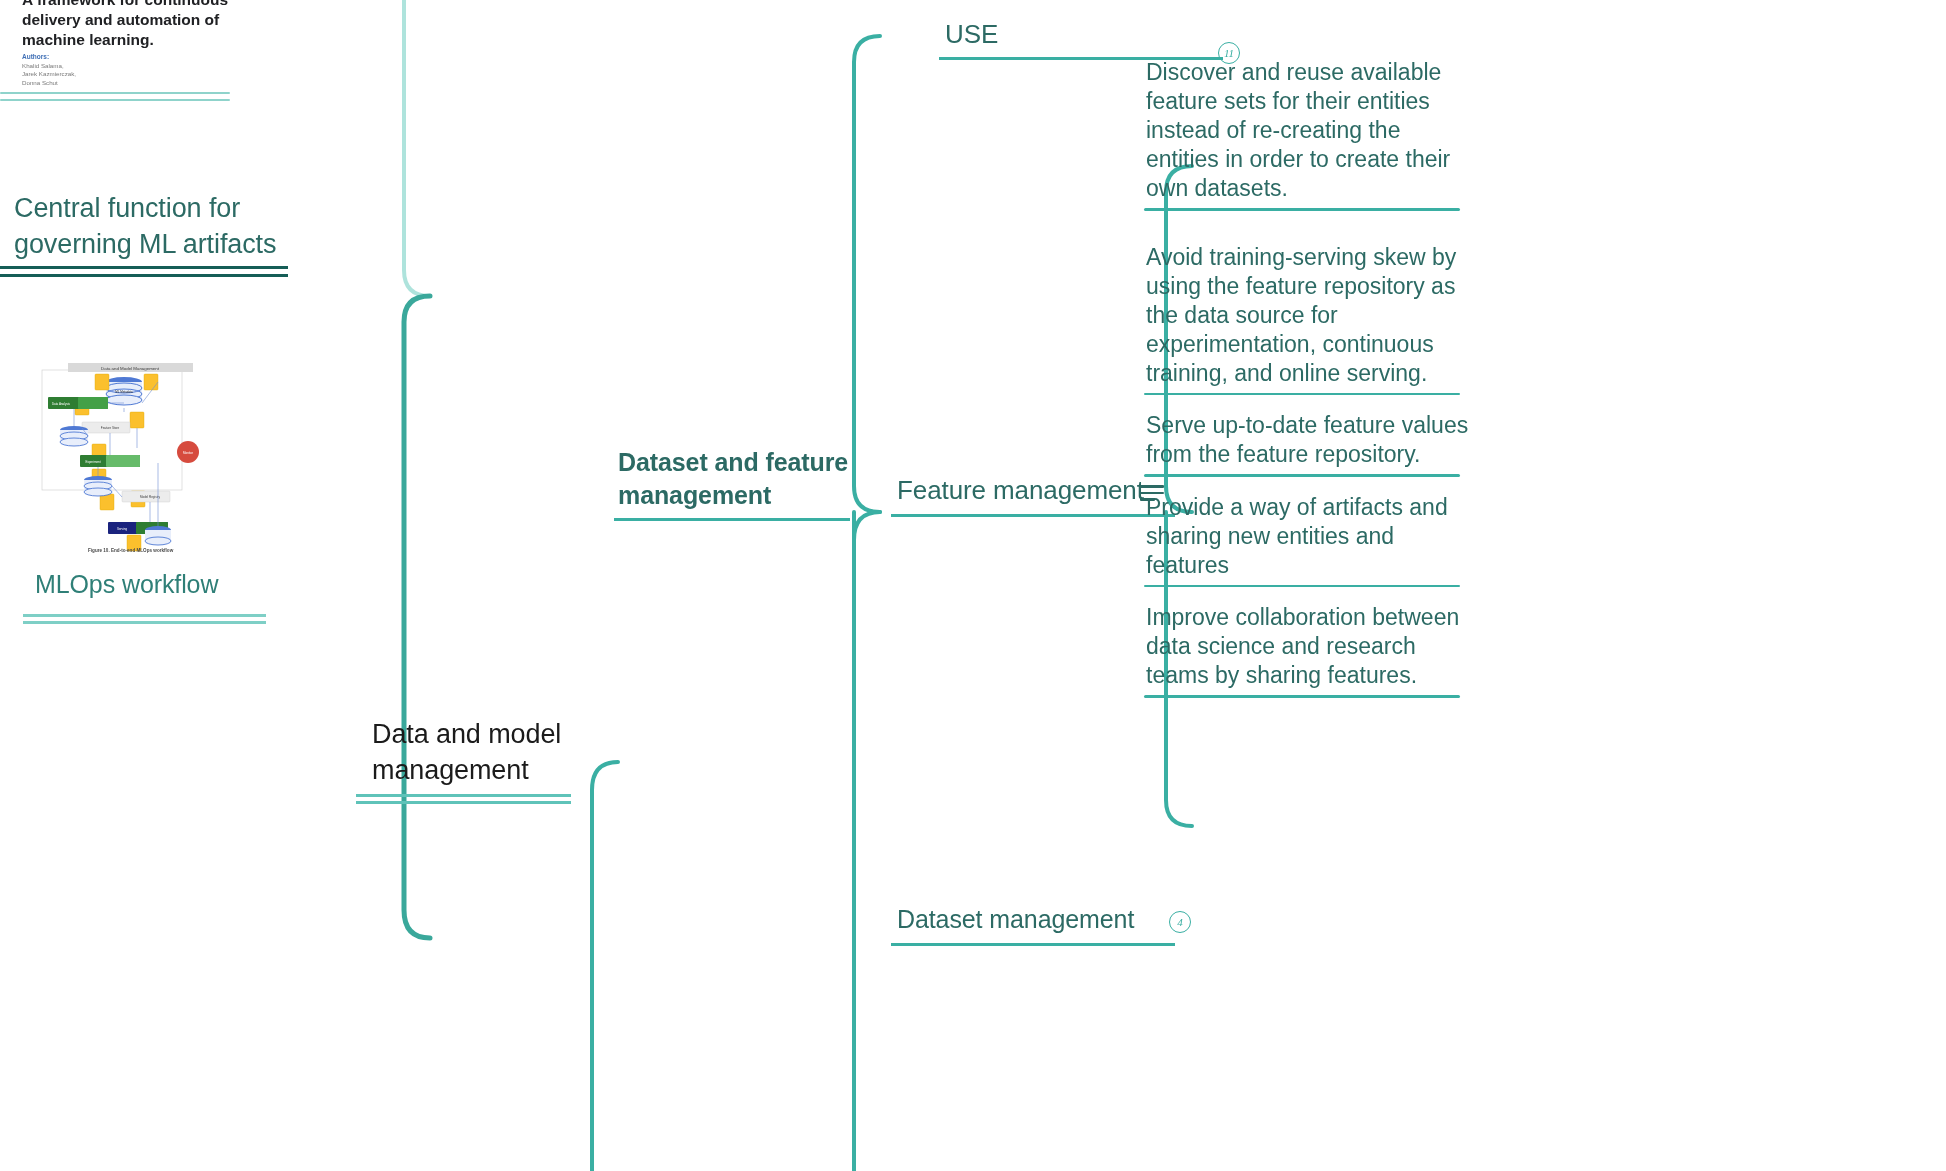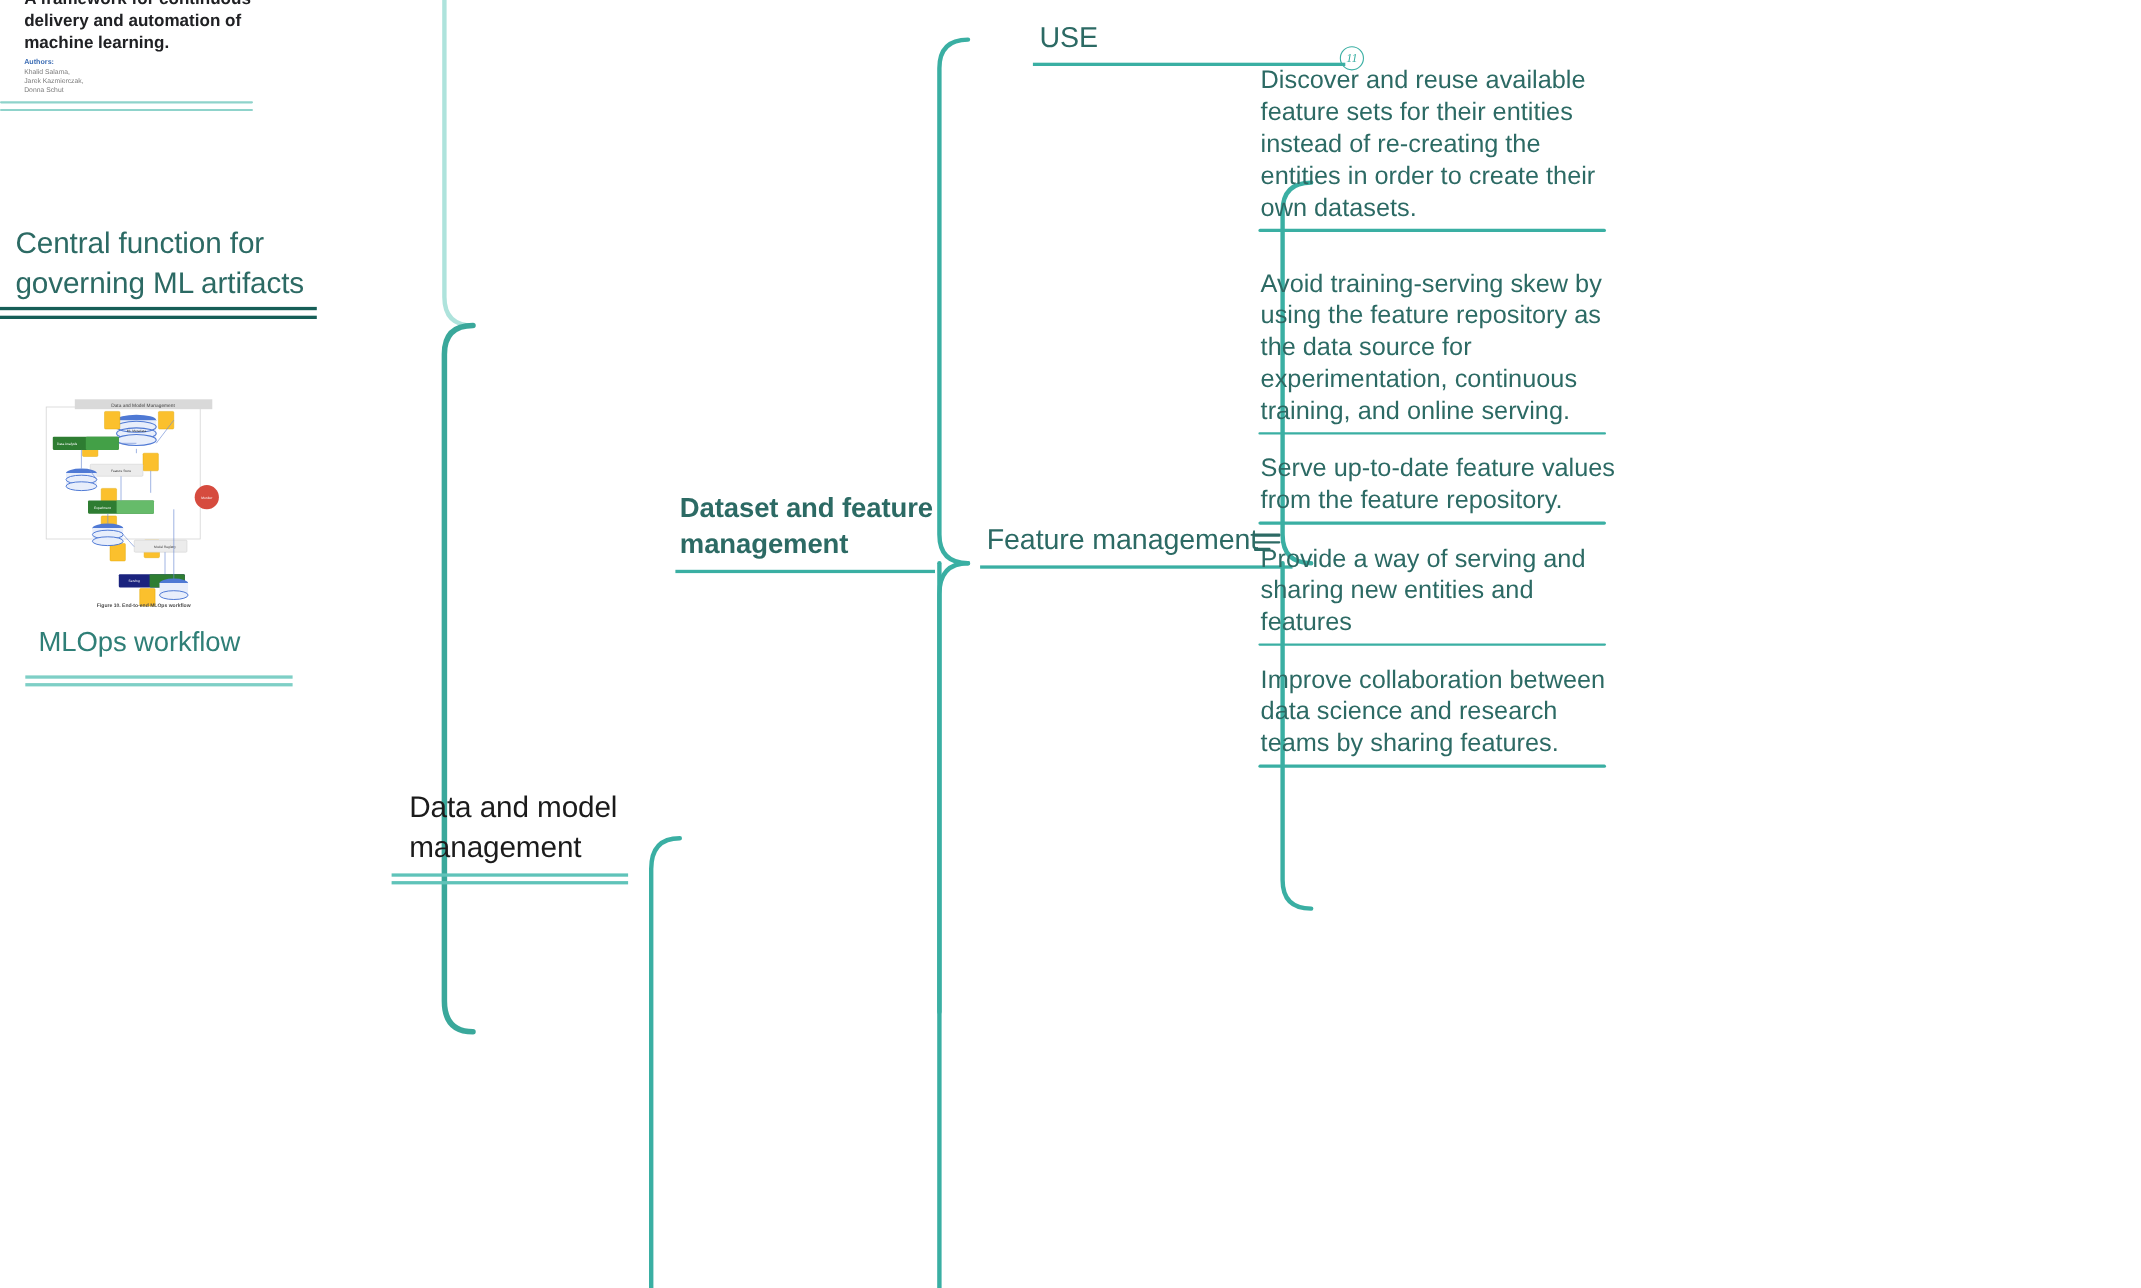--- a/index.html
+++ b/index.html
@@ -28,21 +28,21 @@
     font-family:"Liberation Sans",sans-serif;
   }
   #doc-thumb .doc-auth-label{position:absolute;left:22px;top:183px;color:#3f6fb5;font-size:6.5px;font-weight:700;}
   #doc-thumb .doc-auth{position:absolute;left:22px;top:192px;color:#7a7a7a;font-size:6.2px;line-height:8.4px;white-space:pre-line;}
 
   #doc-rules{position:absolute;left:0px;top:92px;width:230px;}
   #doc-rules .r{height:2px;background:#8fd3cb;border-radius:1px;}
   #doc-rules .r2{margin-top:5px;height:2px;background:#8fd3cb;border-radius:1px;}
 
   
-  #central{left:14px;top:203px;width:330px;}
+  #central{left:14px;top:190px;width:330px;}
   #central .txt{font-size:27px;line-height:36px;}
   #central .u1{position:absolute;left:-14px;top:76px;width:288px;height:3px;background:#165e57;}
   #central .u2{position:absolute;left:-14px;top:84px;width:288px;height:3px;background:#165e57;}
 
   
   #mlops-img{position:absolute;left:40px;top:352px;width:168px;height:205px;}
   #mlops-img .frame{position:absolute;inset:0;}
   #mlops-cap{left:35px;top:568px;width:260px;}
   #mlops-cap .txt{font-size:25px;line-height:32px;color:#2f7f77;}
   #mlops-cap .u1{position:absolute;left:-12px;top:46px;width:243px;height:2.5px;background:#7ecfc6;}
@@ -264,20 +264,27 @@
   <div class="node" id="fm">
     <div class="txt">Feature management</div>
     <div class="noteicon note-lines">
       <i></i>
         <i></i>
         <i></i>
     </div>
     <div class="u1"></div>
   </div>
 
+  <div class="node" id="dsm">
+    <div class="txt">Dataset management</div>
+    <div class="badge">
+      <div class="badge-c">4</div>
+    </div>
+    <div class="u1"></div>
+  </div>
 
   <div id="leaves">
 
     <div class="leaf">
       <div class="ltxt">Discover and reuse available feature sets for their entities instead of re-creating the entities in order to create their own datasets.</div>
       <div class="lrule"></div>
     </div>
     <div class="leaf-sp"></div>
 
     <div class="leaf-sp"></div>
@@ -288,21 +295,21 @@
     </div>
     <div class="leaf-sp"></div>
 
     <div class="leaf">
       <div class="ltxt">Serve up-to-date feature values from the feature repository.</div>
       <div class="lrule"></div>
     </div>
     <div class="leaf-sp"></div>
 
     <div class="leaf">
-      <div class="ltxt">Provide a way of serving and sharing new entities and features</div>
+      <div class="ltxt">Provide a way of artifacts and sharing new entities and features</div>
       <div class="lrule"></div>
     </div>
     <div class="leaf-sp"></div>
 
     <div class="leaf">
       <div class="ltxt">Improve collaboration between data science and research teams by sharing features.</div>
       <div class="lrule"></div>
     </div>
 
   </div>

